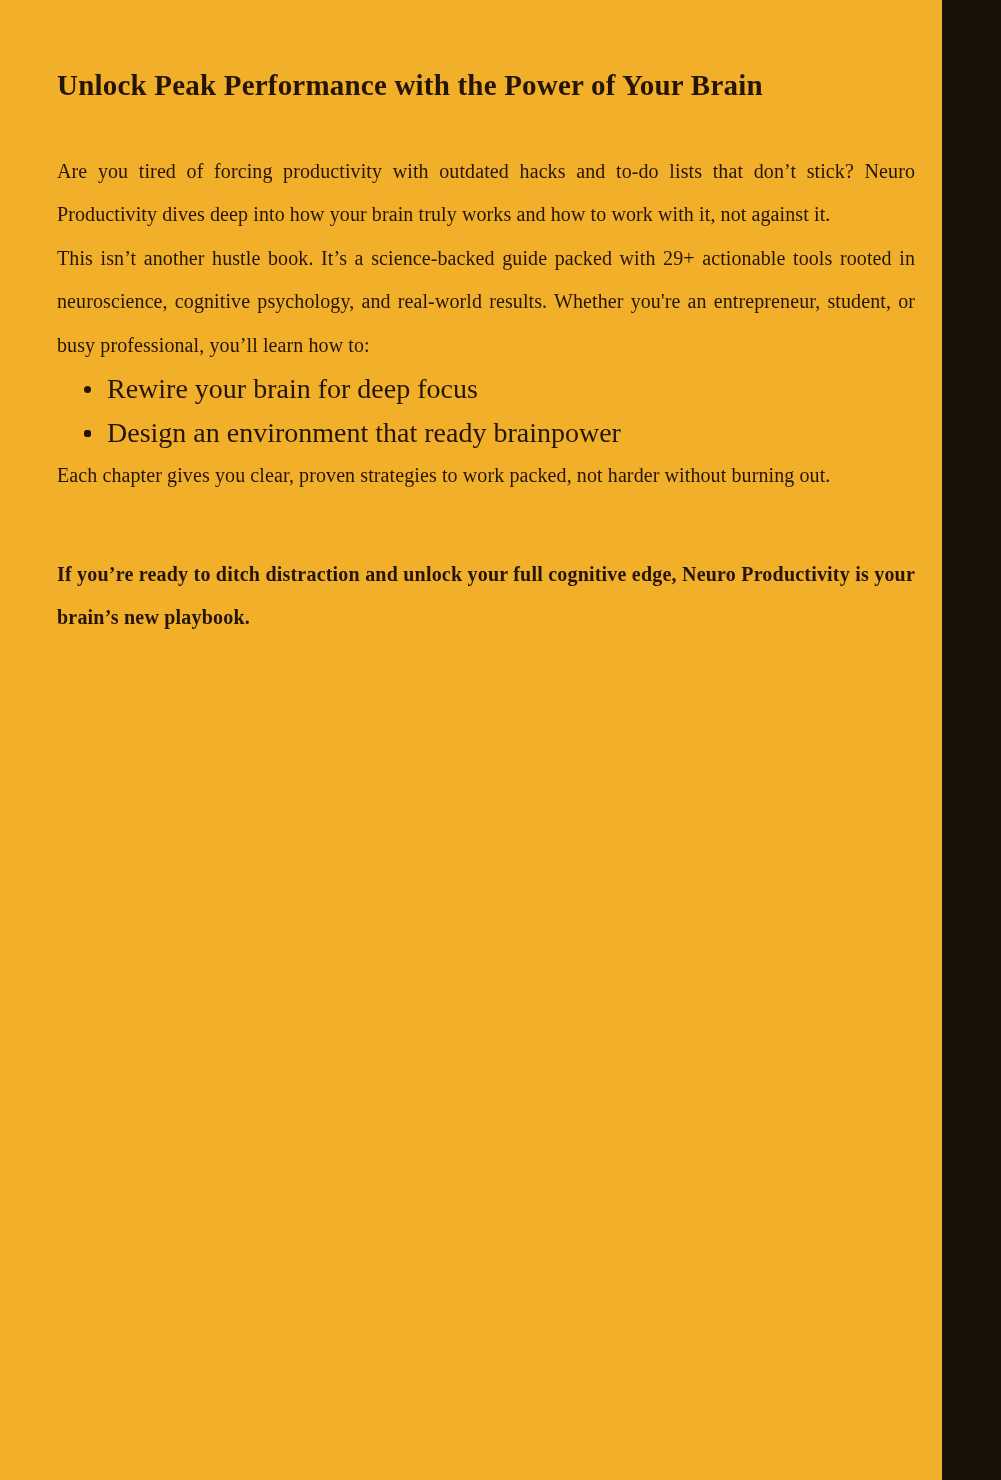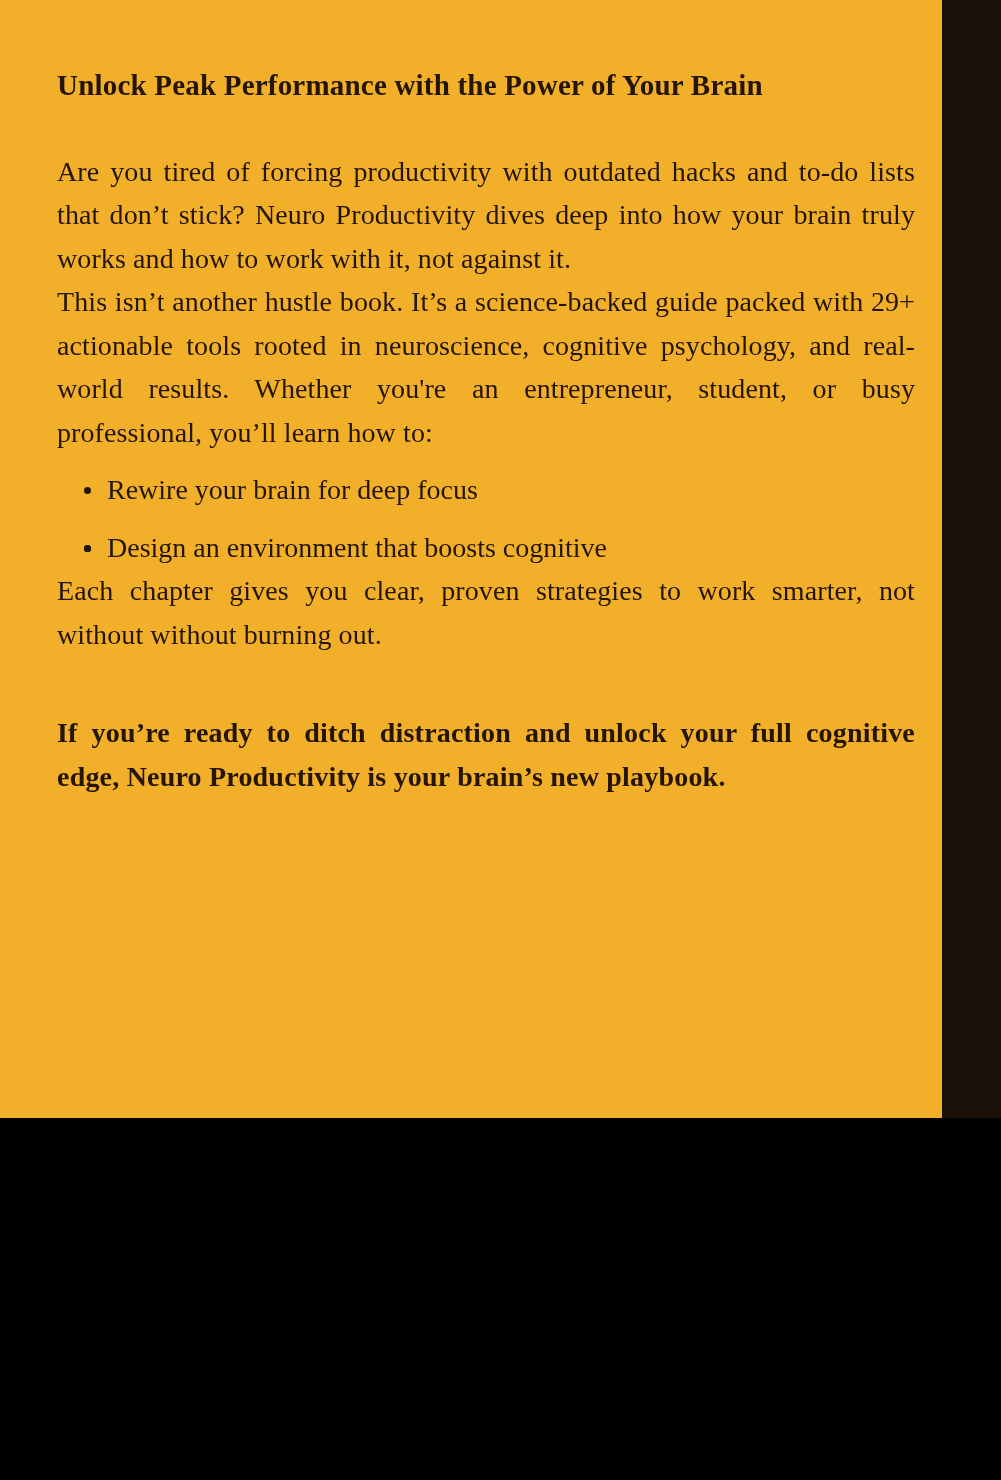--- a/index.html
+++ b/index.html
@@ -3,21 +3,21 @@
 <meta charset="utf-8">
 <style>
   html, body {
     margin: 0;
     padding: 0;
     background: #000;
   }
   .page {
     position: relative;
     width: 1001px;
-    height: 1118px;
+    height: 1480px;
     display: flex;
     overflow: hidden;
     font-family: "Liberation Serif", "DejaVu Serif", serif;
   }
   .paper {
     width: 942px;
     height: 100%;
     background: #F2B02A;
     box-sizing: border-box;
     padding: 64px 27px 0 57px;
@@ -29,37 +29,36 @@
     background: #1A1108;
   }
   .headline {
     font-size: 29px;
     line-height: 43.5px;
     font-weight: bold;
     margin: 0 0 42px 0;
     letter-spacing: 0.2px;
   }
   p.body {
-    font-size: 28px;
+    font-size: 20px;
     line-height: 43.5px;
     margin: 0;
     text-align: justify;
     letter-spacing: 0.1px;
   }
   ul.benefits {
     list-style: none;
     margin: 0;
     padding: 0;
   }
   ul.benefits li {
     position: relative;
     padding-left: 50px;
     font-size: 28px;
     line-height: 43.5px;
-    margin-top: 14px;
   }
   ul.benefits .dot {
     position: absolute;
     left: 27px;
     top: 19px;
     width: 7px;
     height: 7px;
     border-radius: 50%;
     background: #241507;
   }
@@ -91,24 +90,24 @@
         <li>
           <span class="dot"></span>
         </li>
 
         <li>
           <span class="dot"></span>
         </li>
 
         <li>
           <span class="dot"></span>
-          <span>Design an environment that boosts cognitive</span>
+          <span>Design an environment that ready brainpower</span>
         </li>
 
       </ul>
 
-    <p class="body">Each chapter gives you clear, proven strategies to work smarter, not without without burning out.</p>
+    <p class="body">Each chapter gives you clear, proven strategies to work packed, not harder without burning out.</p>
 
     <p class="body cta">If you’re ready to ditch distraction and unlock your full cognitive edge, Neuro Productivity is your brain’s new playbook.</p>
 
   </div>
   <div class="edge-strip"></div>
 </div>
 
 </body></html>

